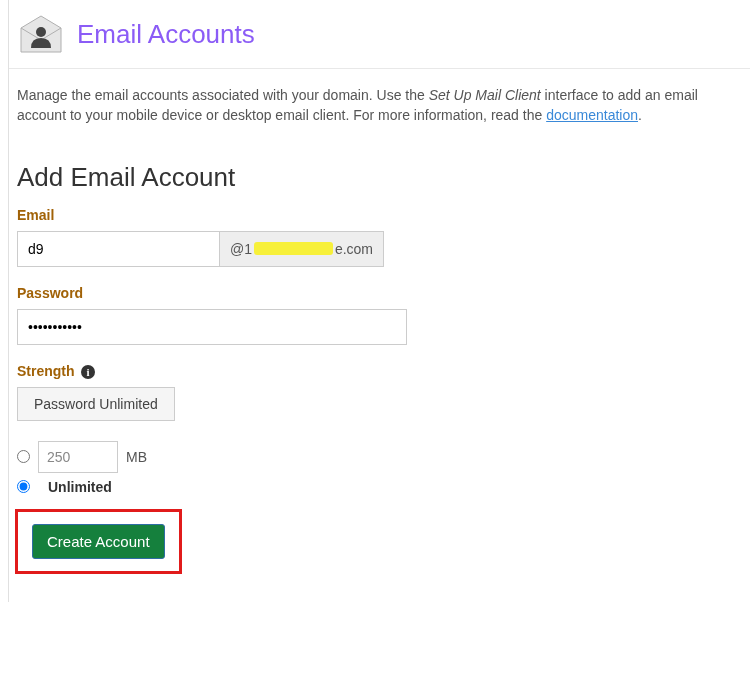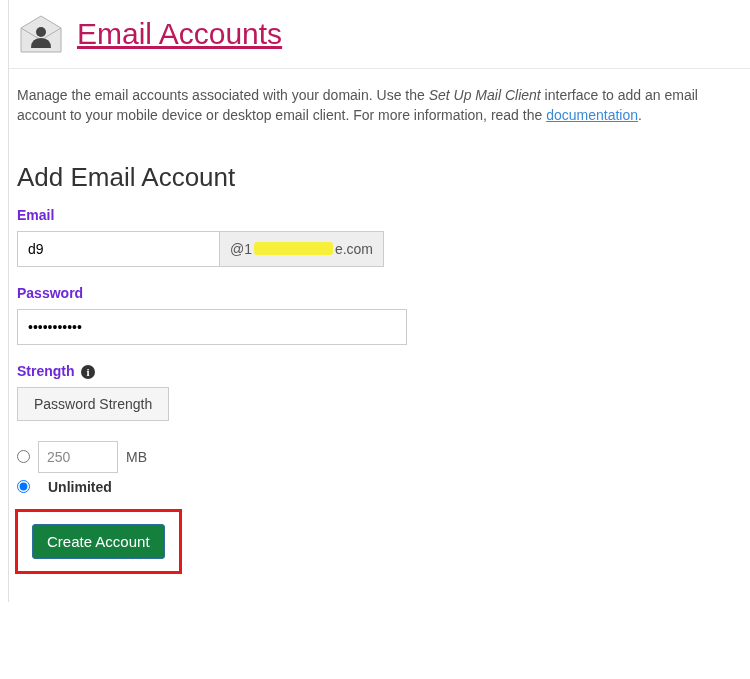--- a/index.html
+++ b/index.html
@@ -23,24 +23,23 @@
       border-bottom: 1px solid #e8e8e8;
       margin-bottom: 16px;
     }
     .header-icon {
       width: 48px;
       height: 40px;
       margin-right: 12px;
       flex-shrink: 0;
     }
     h1 {
-      font-size: 30px;
+      font-size: 26px;
       font-weight: 400;
-      color: #be185d;
-      text-decoration: underline;
+      color: #8b5cf6;
     }
     .description {
       color: #555;
       font-size: 14px;
       line-height: 1.45;
       padding: 0 20px 0 8px;
       margin-bottom: 36px;
     }
     .description em { font-style: italic; }
     .description a {
@@ -54,21 +53,21 @@
       padding: 0 8px;
       margin-bottom: 14px;
     }
     .form-group {
       padding: 0 8px;
       margin-bottom: 18px;
     }
     .form-label {
       font-weight: 700;
       font-size: 14px;
-      color: #6d28d9;
+      color: #a16207;
       display: block;
       margin-bottom: 8px;
     }
     .email-row {
       display: flex;
       width: 360px;
     }
     .email-input {
       flex: 1;
       border: 1px solid #ccc;
@@ -226,21 +225,21 @@
       <span class="info-icon">
         <svg width="14" height="14" viewBox="0 0 14 14">
             <circle cx="7" cy="7" r="7" fill="#333"></circle>
             <text x="7" y="11" text-anchor="middle" font-size="11" font-weight="bold" fill="#fff" font-family="Georgia,serif">i</text>
           </svg>
       </span>
     </label>
   </div>
 
   <div class="strength-row">
-    <button class="pwgen-btn">Password Strength</button>
+    <button class="pwgen-btn">Password Unlimited</button>
   </div>
 
   <div class="form-group" style="margin-bottom:6px;">
     <div class="quota-row">
       <input type="radio" name="quota" style="">
       <input type="text" class="quota-input" value="250" style="">
       <span class="quota-unit">MB</span>
     </div>
     <div class="unlimited-row">
       <input type="radio" name="quota" checked="" style="">

